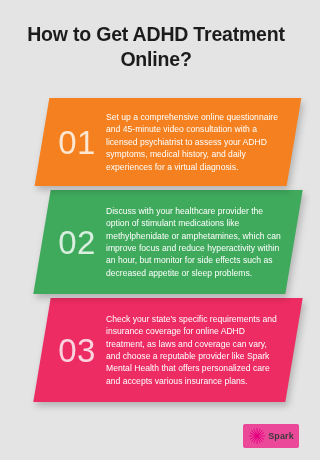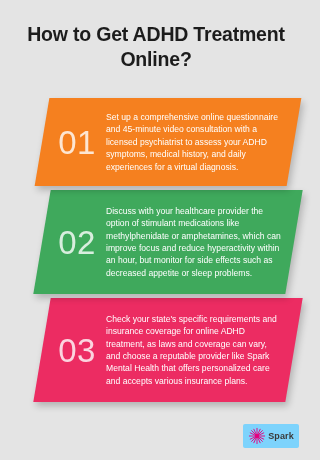--- a/index.html
+++ b/index.html
@@ -107,21 +107,21 @@
     z-index: 1;
   }
 
   
   .logo-badge {
     position: absolute;
     left: 243px;
     top: 424px;
     width: 56px;
     height: 24px;
-    background: #7dd3fc;
+    background: #ec4899;
     border-radius: 2px;
     display: flex;
     align-items: center;
     justify-content: center;
     gap: 2px;
   }
   .logo-mark {
     width: 18px;
     height: 18px;
     flex: 0 0 auto;

